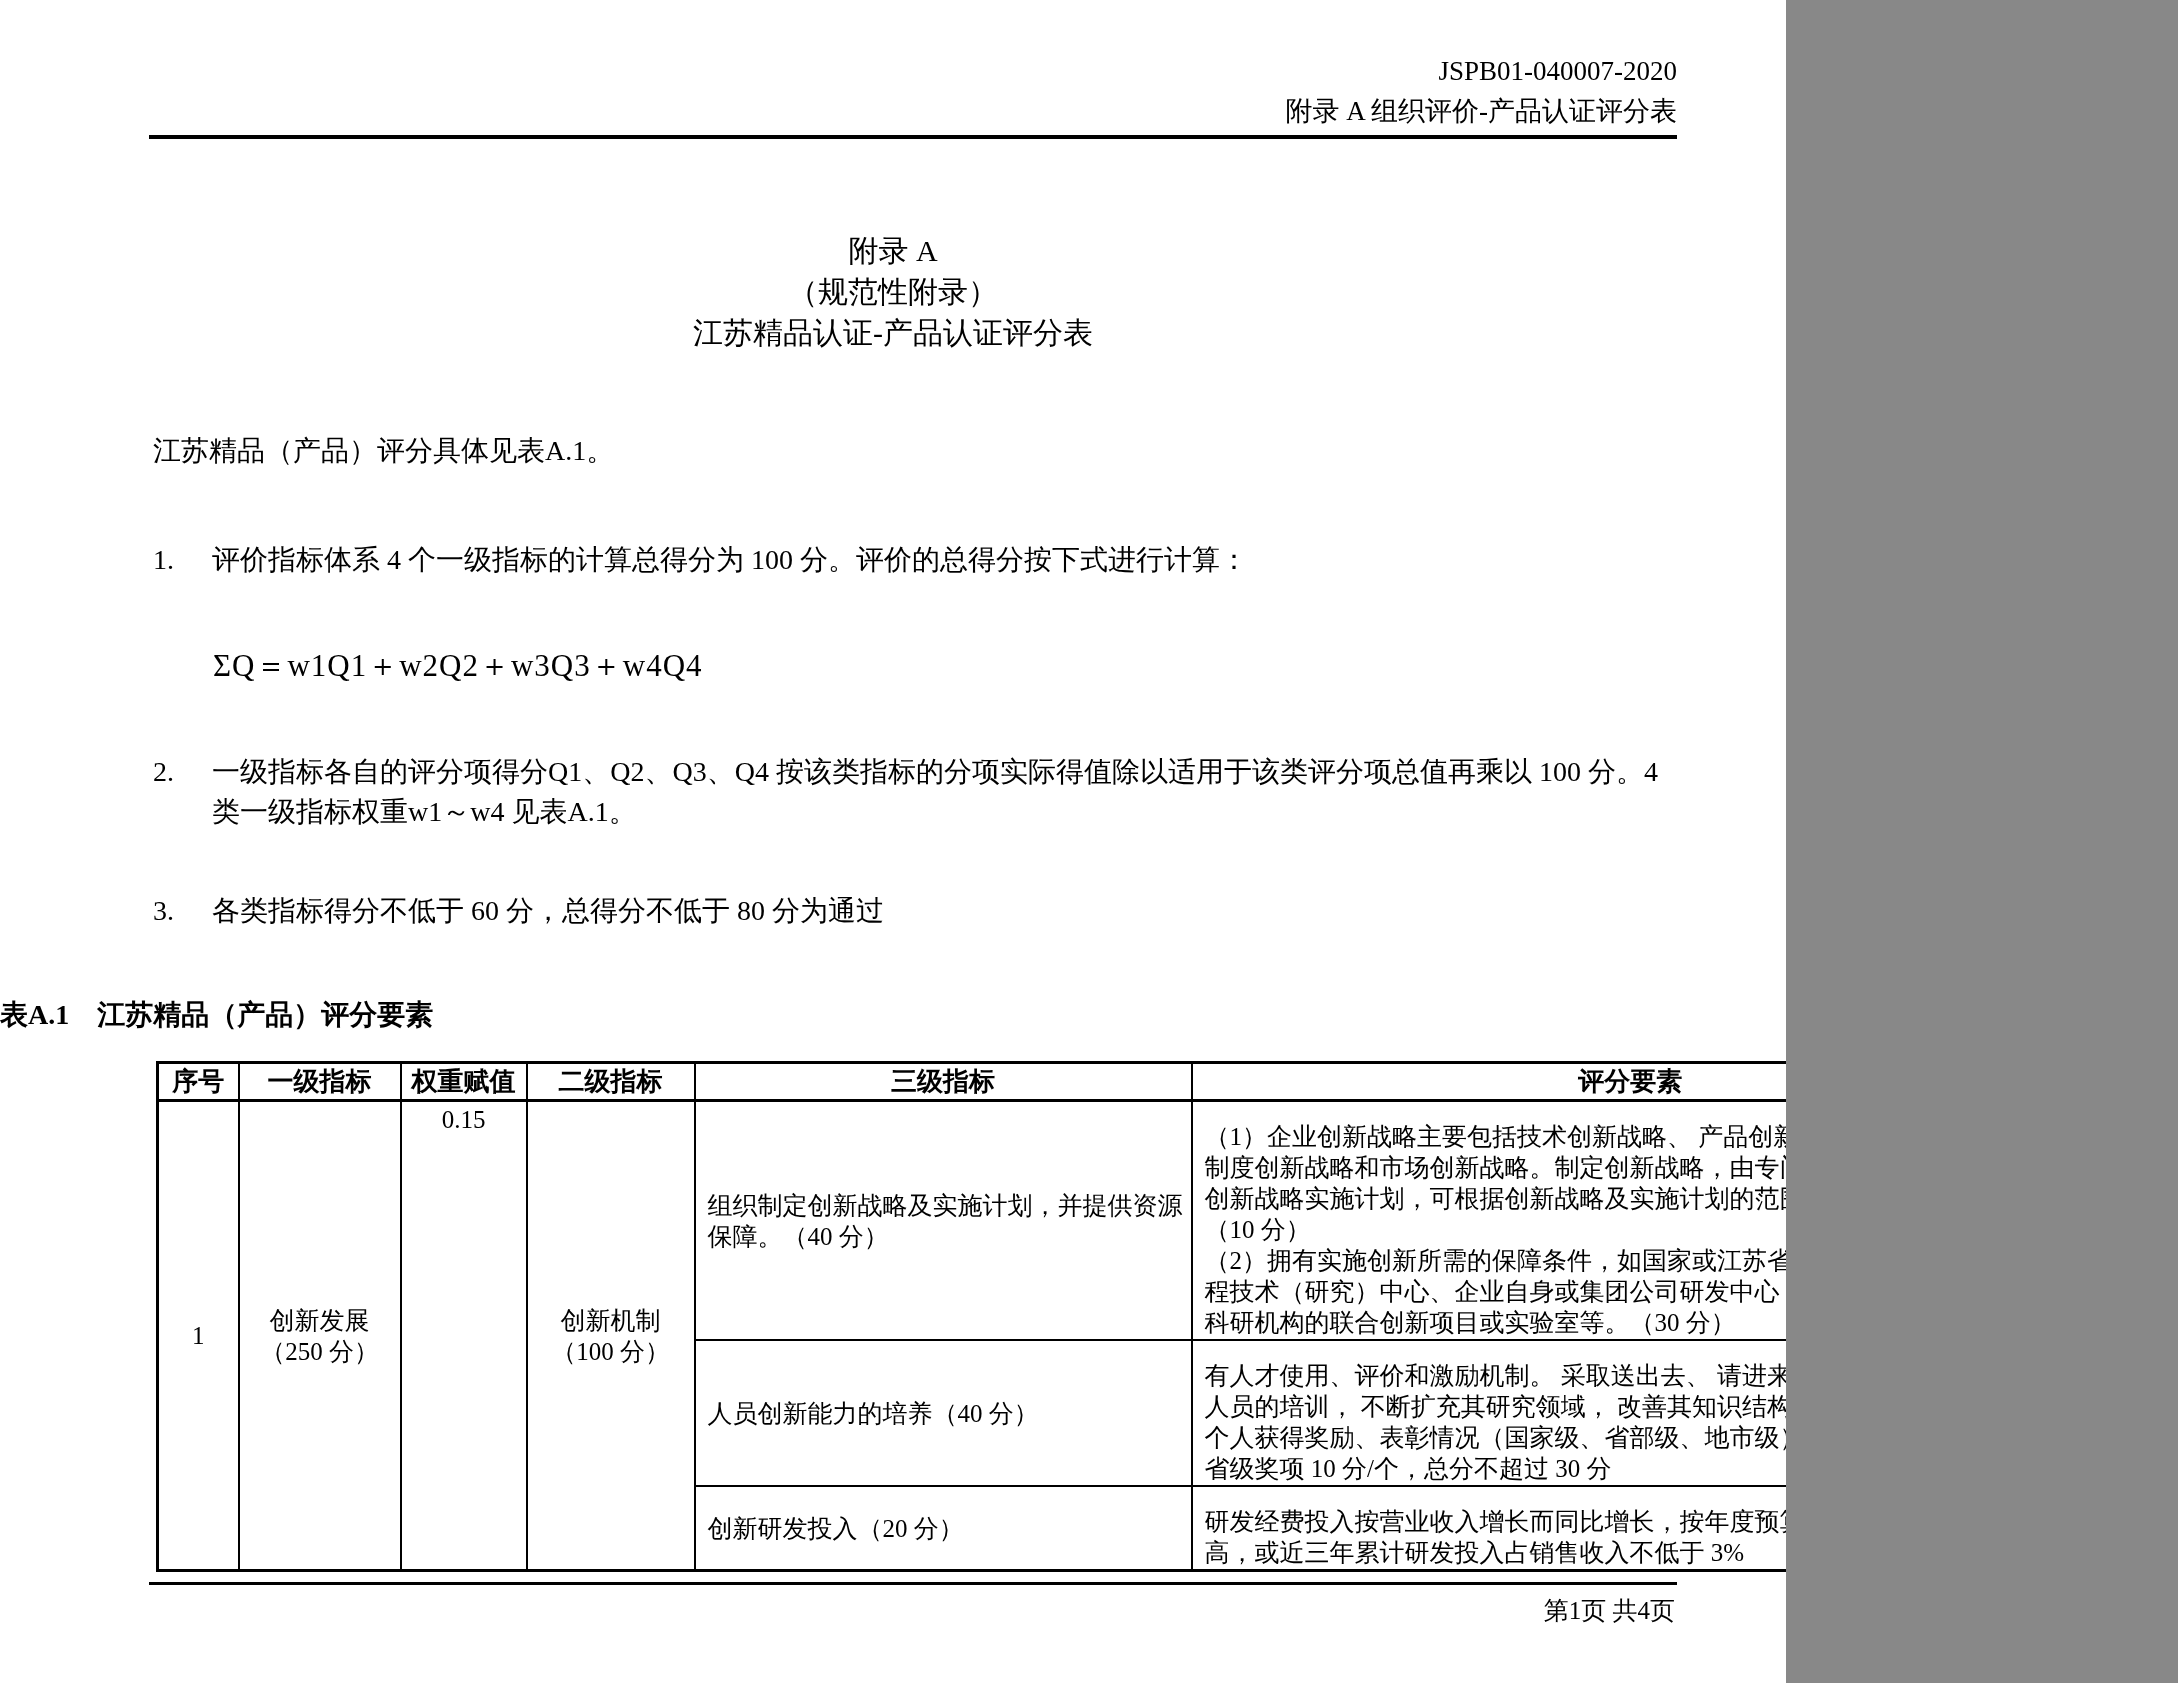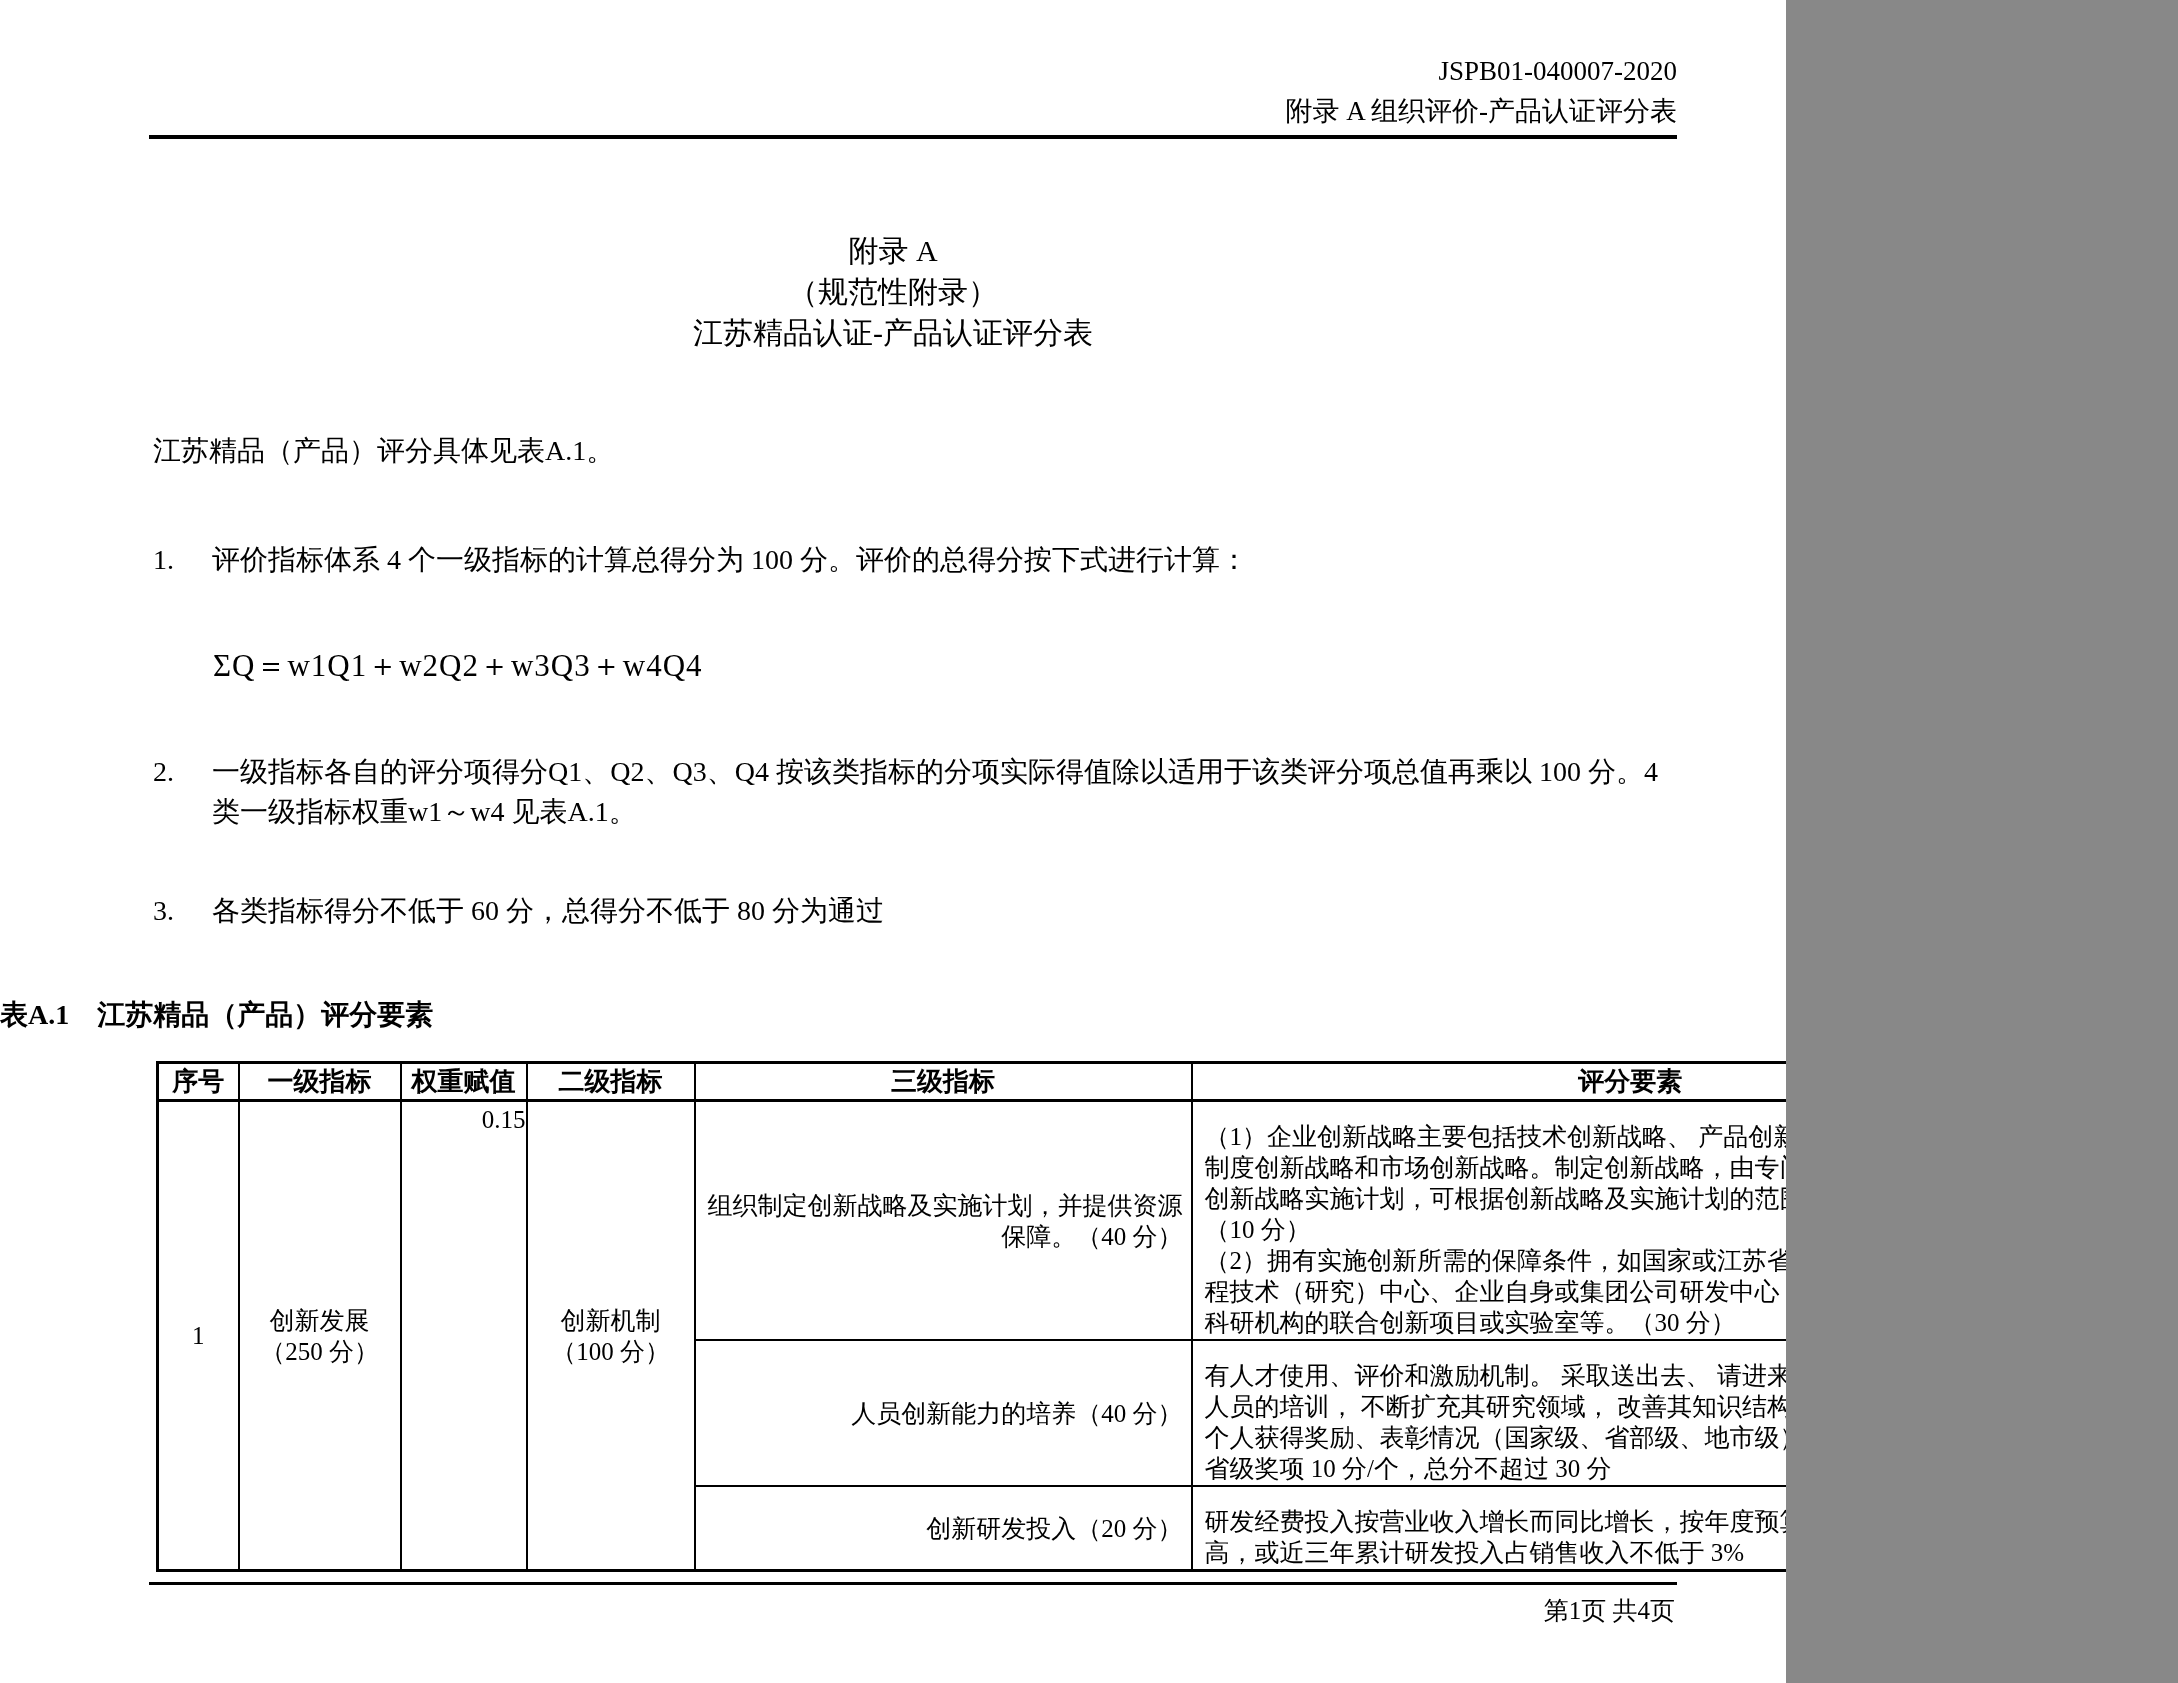--- a/index.html
+++ b/index.html
@@ -54,24 +54,24 @@
   .score-table th, .score-table td { border:2px solid #000; }
   .score-table th {
     height:38px; font-size:26px; font-weight:bold;
     text-align:center; vertical-align:middle;
     border-bottom:3px solid #000; border-top:3px solid #000;
   }
   .score-table td.c-center {
     text-align:center; vertical-align:middle; white-space:pre-line;
   }
   .score-table td.c-weight {
-    text-align:right; vertical-align:top; padding-top:2px;
+    text-align:center; vertical-align:top; padding-top:2px;
   }
   .score-table td.c-l3 {
-    text-align:right; vertical-align:middle;
+    text-align:left; vertical-align:middle;
     padding:6px 8px 6px 12px; white-space:pre-line;
   }
   .score-table td.c-elem {
     text-align:left; vertical-align:top;
     padding:19px 8px 1px 12px; white-space:pre-line;
   }
   tr.r1 { height:214px; }
   tr.r2 { height:131px; }
   tr.r3 { height:63px; }
   .footer-rule {

